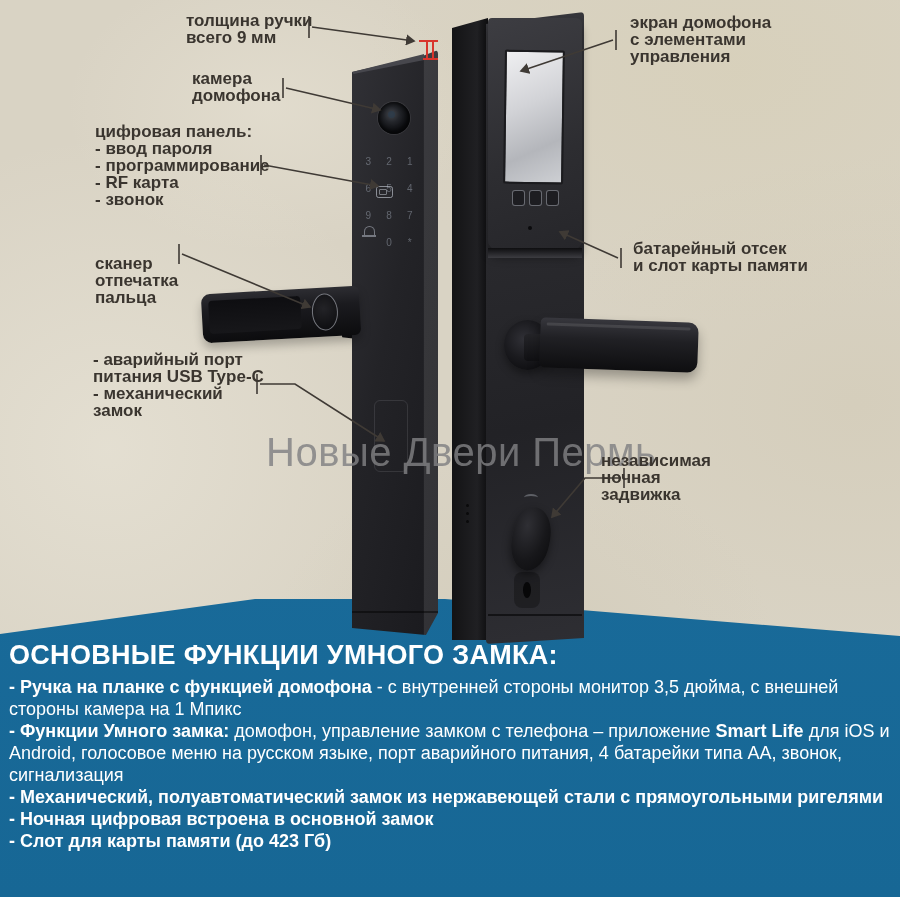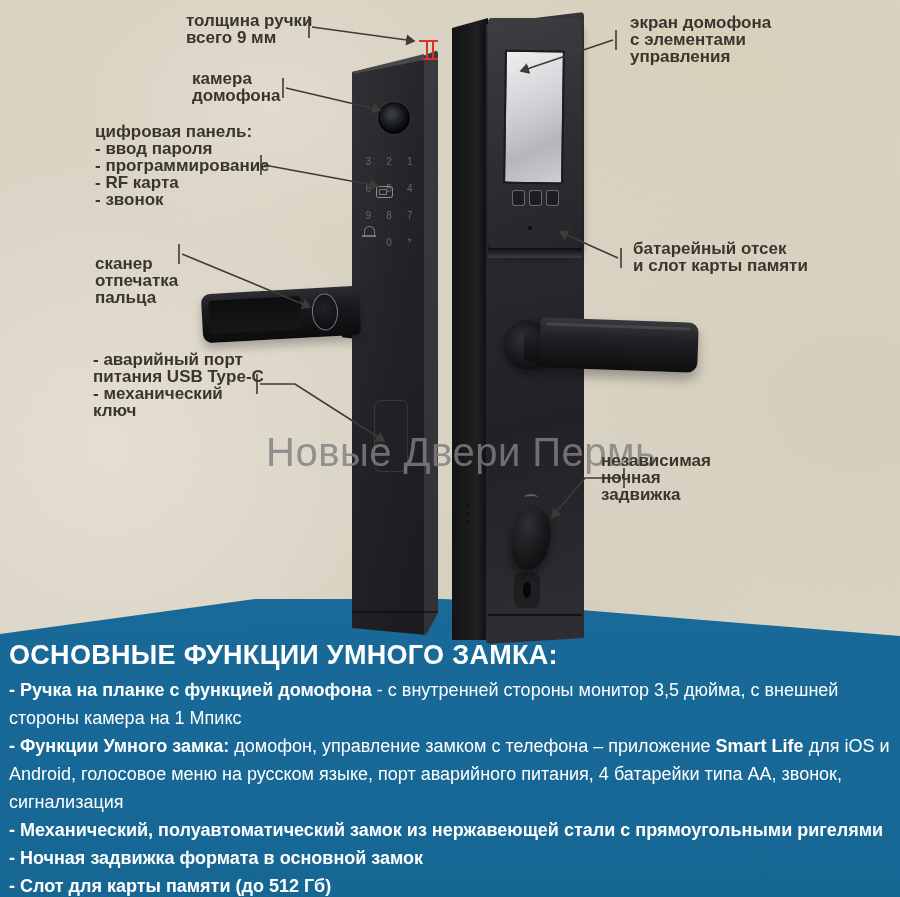--- a/index.html
+++ b/index.html
@@ -129,21 +129,21 @@
   #co-usb       { left:93px;  top:351px; }
   #co-screen    { left:630px; top:14px; }
   #co-battery   { left:633px; top:240px; }
   #co-night     { left:601px; top:452px; }
 
   #lines { position:absolute; left:0; top:0; width:900px; height:897px; z-index:5; pointer-events:none; }
 
   
   #features { position:absolute; left:9px; top:640px; width:882px; z-index:4; color:#fff; }
   #features h2 { font-size:27px; font-weight:700; text-align:left; letter-spacing:.3px; margin-bottom:5px; }
-  #features p { font-size:18px; line-height:28px; font-weight:400; }
+  #features p { font-size:18px; line-height:22px; font-weight:400; }
   #features p .b { font-weight:700; }
   #footnote { font-size:12px; margin-top:3px; font-weight:400; opacity:.95; }
 </style>
 </head>
 <body>
 
 <div id="stage">
 
   <div class="blue-band"></div>
 
@@ -235,34 +235,34 @@
 - ввод пароля
 - программирование
 - RF карта
 - звонок</div>
   <div class="callout" id="co-fingerprint">сканер
 отпечатка
 пальца</div>
   <div class="callout" id="co-usb">- аварийный порт
 питания USB Type-C
 - механический
-ключ</div>
+замок</div>
   <div class="callout" id="co-screen">экран домофона
 с элементами
 управления</div>
   <div class="callout" id="co-battery">батарейный отсек
 и слот карты памяти</div>
   <div class="callout" id="co-night">независимая
 ночная
 задвижка</div>
 
   <div id="features">
     <h2>ОСНОВНЫЕ ФУНКЦИИ УМНОГО ЗАМКА:</h2>
     <div id="feature-list">
         <p><span class="b">- Ручка на планке с функцией домофона</span><span> - с внутренней стороны монитор 3,5 дюйма, с внешней стороны камера на 1 Мпикс</span></p>
         <p><span class="b">- Функции Умного замка:</span><span> домофон, управление замком с телефона – приложение </span><span class="b">Smart Life</span><span> для iOS и Android, голосовое меню на русском языке, порт аварийного питания, 4 батарейки типа АА, звонок, сигнализация</span></p>
         <p><span class="b">- Механический, полуавтоматический замок из нержавеющей стали с прямоугольными ригелями</span></p>
-        <p><span class="b">- Ночная задвижка формата в основной замок</span></p>
-        <p><span class="b">- Слот для карты памяти (до 512 Гб)</span></p>
+        <p><span class="b">- Ночная цифровая встроена в основной замок</span></p>
+        <p><span class="b">- Слот для карты памяти (до 423 Гб)</span></p>
       </div>
   </div>
 
 </div>
 
 </body></html>

